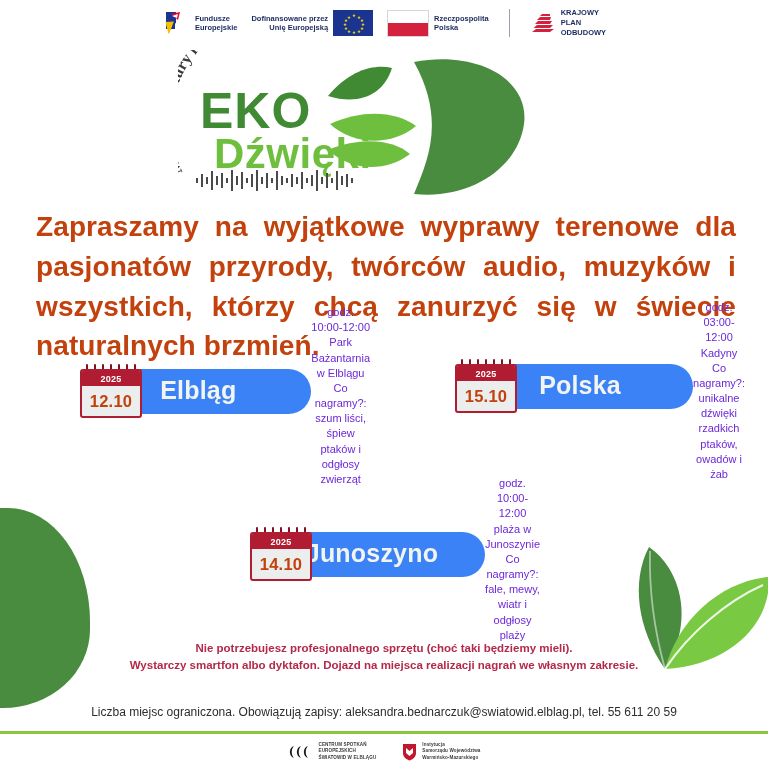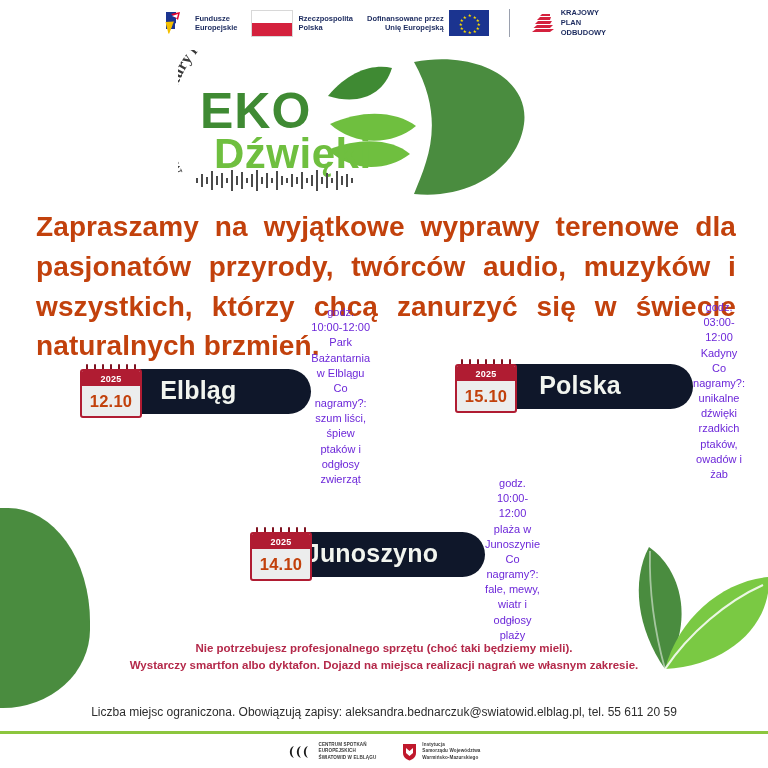--- a/index.html
+++ b/index.html
@@ -199,21 +199,21 @@
     display: flex;
     align-items: center;
     justify-content: center;
     font-size: 16.5px;
     font-weight: bold;
     color: #c2410c;
     letter-spacing: 0.2px;
   }
 
   .pill {
-    background: #0f172a;
+    background: #3b82f6;
     color: #f2f5ef;
     border-radius: 24px;
     font-size: 25px;
     font-weight: bold;
     padding: 7px 38px 9px;
     margin-bottom: 9px;
     text-align: center;
     min-width: 150px;
     letter-spacing: 0.2px;
   }
@@ -310,48 +310,48 @@
         <path d="M4 3 L13 3 L13 11 L4 11 Z" fill="#1b3490"></path>
         <path d="M4 11 L13 11 L13 20 L4 20 Z" fill="#1b3490"></path>
         <path d="M4 12 L12 12 L7 25 Z" fill="#f5c000"></path>
         <path d="M4 3 L14 3 L14 14 L4 20 Z" fill="#1b3490"></path>
         <path d="M3.5 13 L12 12.5 L6.5 25 Z" fill="#f5c000"></path>
         <path d="M9 5 L18 3 L16 11 Z" fill="#e3002b"></path>
         <path d="M10 7 L16 5 L15 9 Z" fill="#ffffff"></path>
       </svg>
       <div class="fund-label">Fundusze
 Europejskie</div>
-    </div>
-
-    <div class="fund-item">
-      <div class="pl-flag">
-        <div class="w"></div>
-          <div class="r"></div>
-      </div>
-      <div class="fund-label">Rzeczpospolita
-Polska</div>
     </div>
 
     <div class="fund-item">
       <div class="fund-label right">Dofinansowane przez
 Unię Europejską</div>
       <div class="eu-flag">
         <span class="eu-star" style="left:19px;top:4px;">★</span>
         <span class="eu-star" style="left:24px;top:5.5px;">★</span>
         <span class="eu-star" style="left:27px;top:9px;">★</span>
         <span class="eu-star" style="left:28px;top:13px;">★</span>
         <span class="eu-star" style="left:27px;top:17px;">★</span>
         <span class="eu-star" style="left:24px;top:20px;">★</span>
         <span class="eu-star" style="left:19px;top:21px;">★</span>
         <span class="eu-star" style="left:14px;top:20px;">★</span>
         <span class="eu-star" style="left:11px;top:17px;">★</span>
         <span class="eu-star" style="left:10px;top:13px;">★</span>
         <span class="eu-star" style="left:11px;top:9px;">★</span>
         <span class="eu-star" style="left:14px;top:5.5px;">★</span>
       </div>
+    </div>
+
+    <div class="fund-item">
+      <div class="pl-flag">
+        <div class="w"></div>
+          <div class="r"></div>
+      </div>
+      <div class="fund-label">Rzeczpospolita
+Polska</div>
     </div>
 
     <div class="vdivider"></div>
 
     <div class="kpo">
       <svg class="kpo-mark" viewBox="0 0 26 22">
         <path d="M2 20 L20 20 L24 17 L6 17 Z" fill="#d4213d"></path>
         <path d="M3.5 16 L20 16 L23 13 L7 13 Z" fill="#d4213d"></path>
         <path d="M5 12 L20 12 L22 9 L8 9 Z" fill="#d4213d"></path>
         <path d="M7 8 L20 8 L21 5 L10 5 Z" fill="#d4213d"></path>

